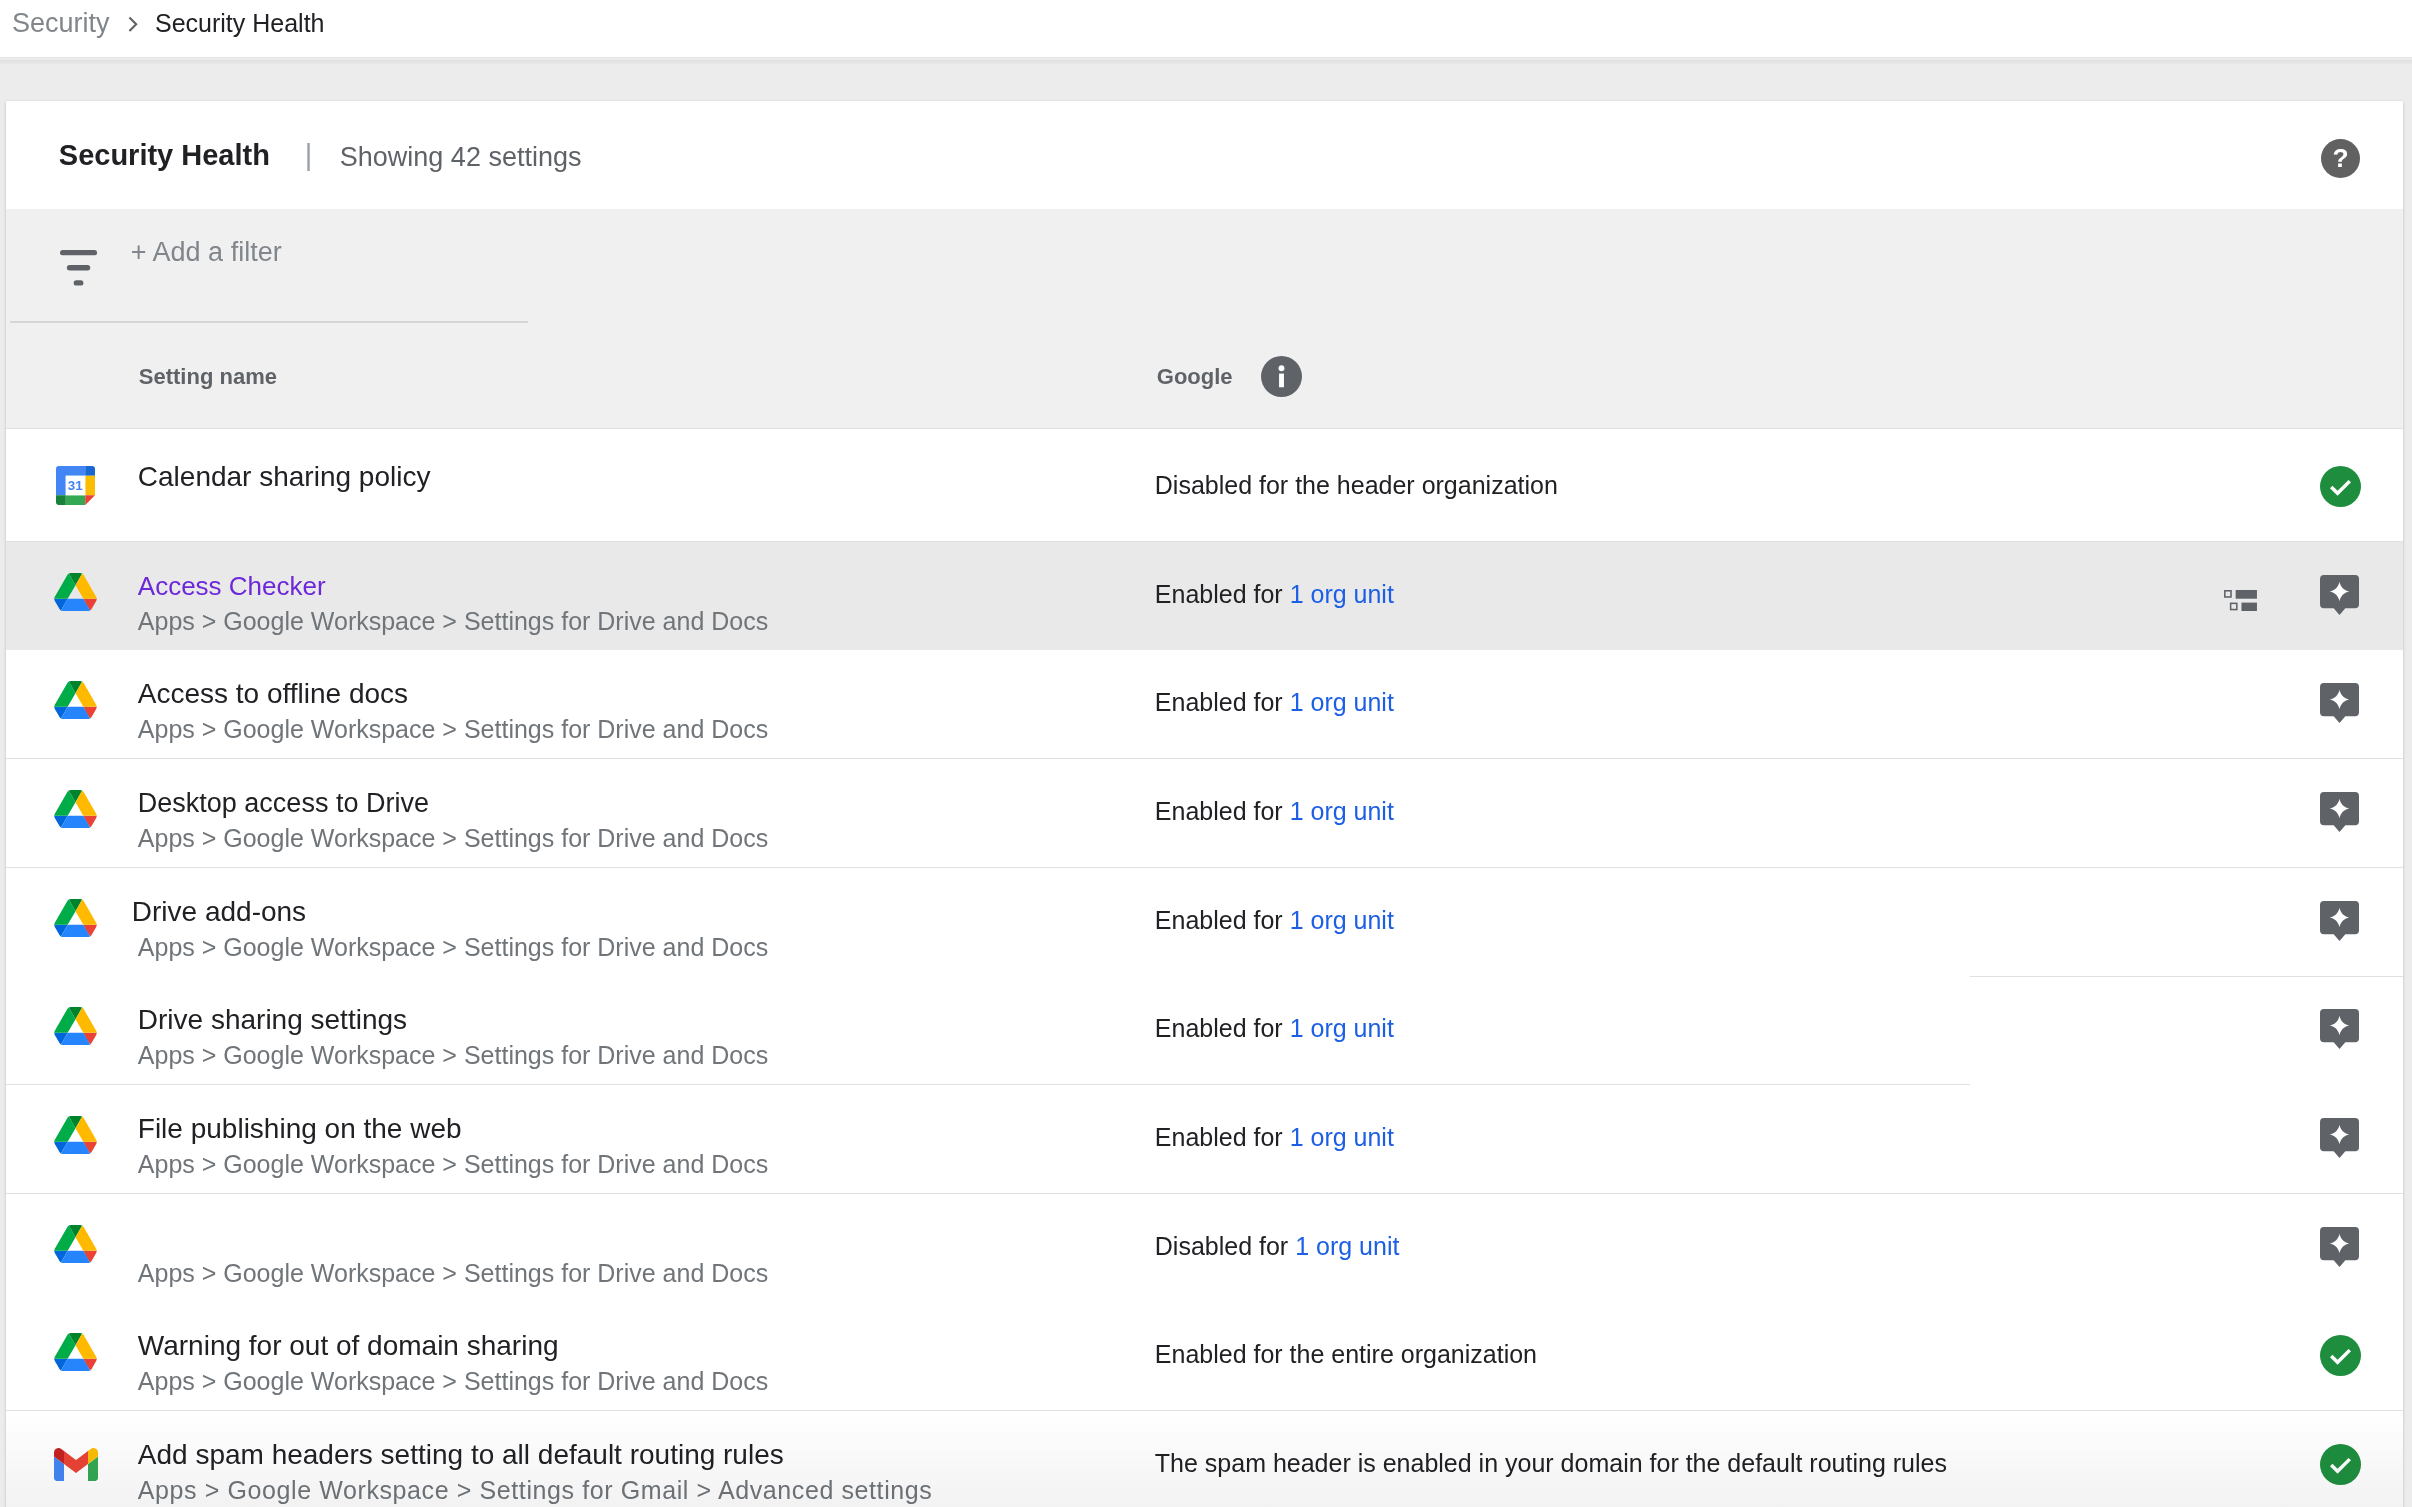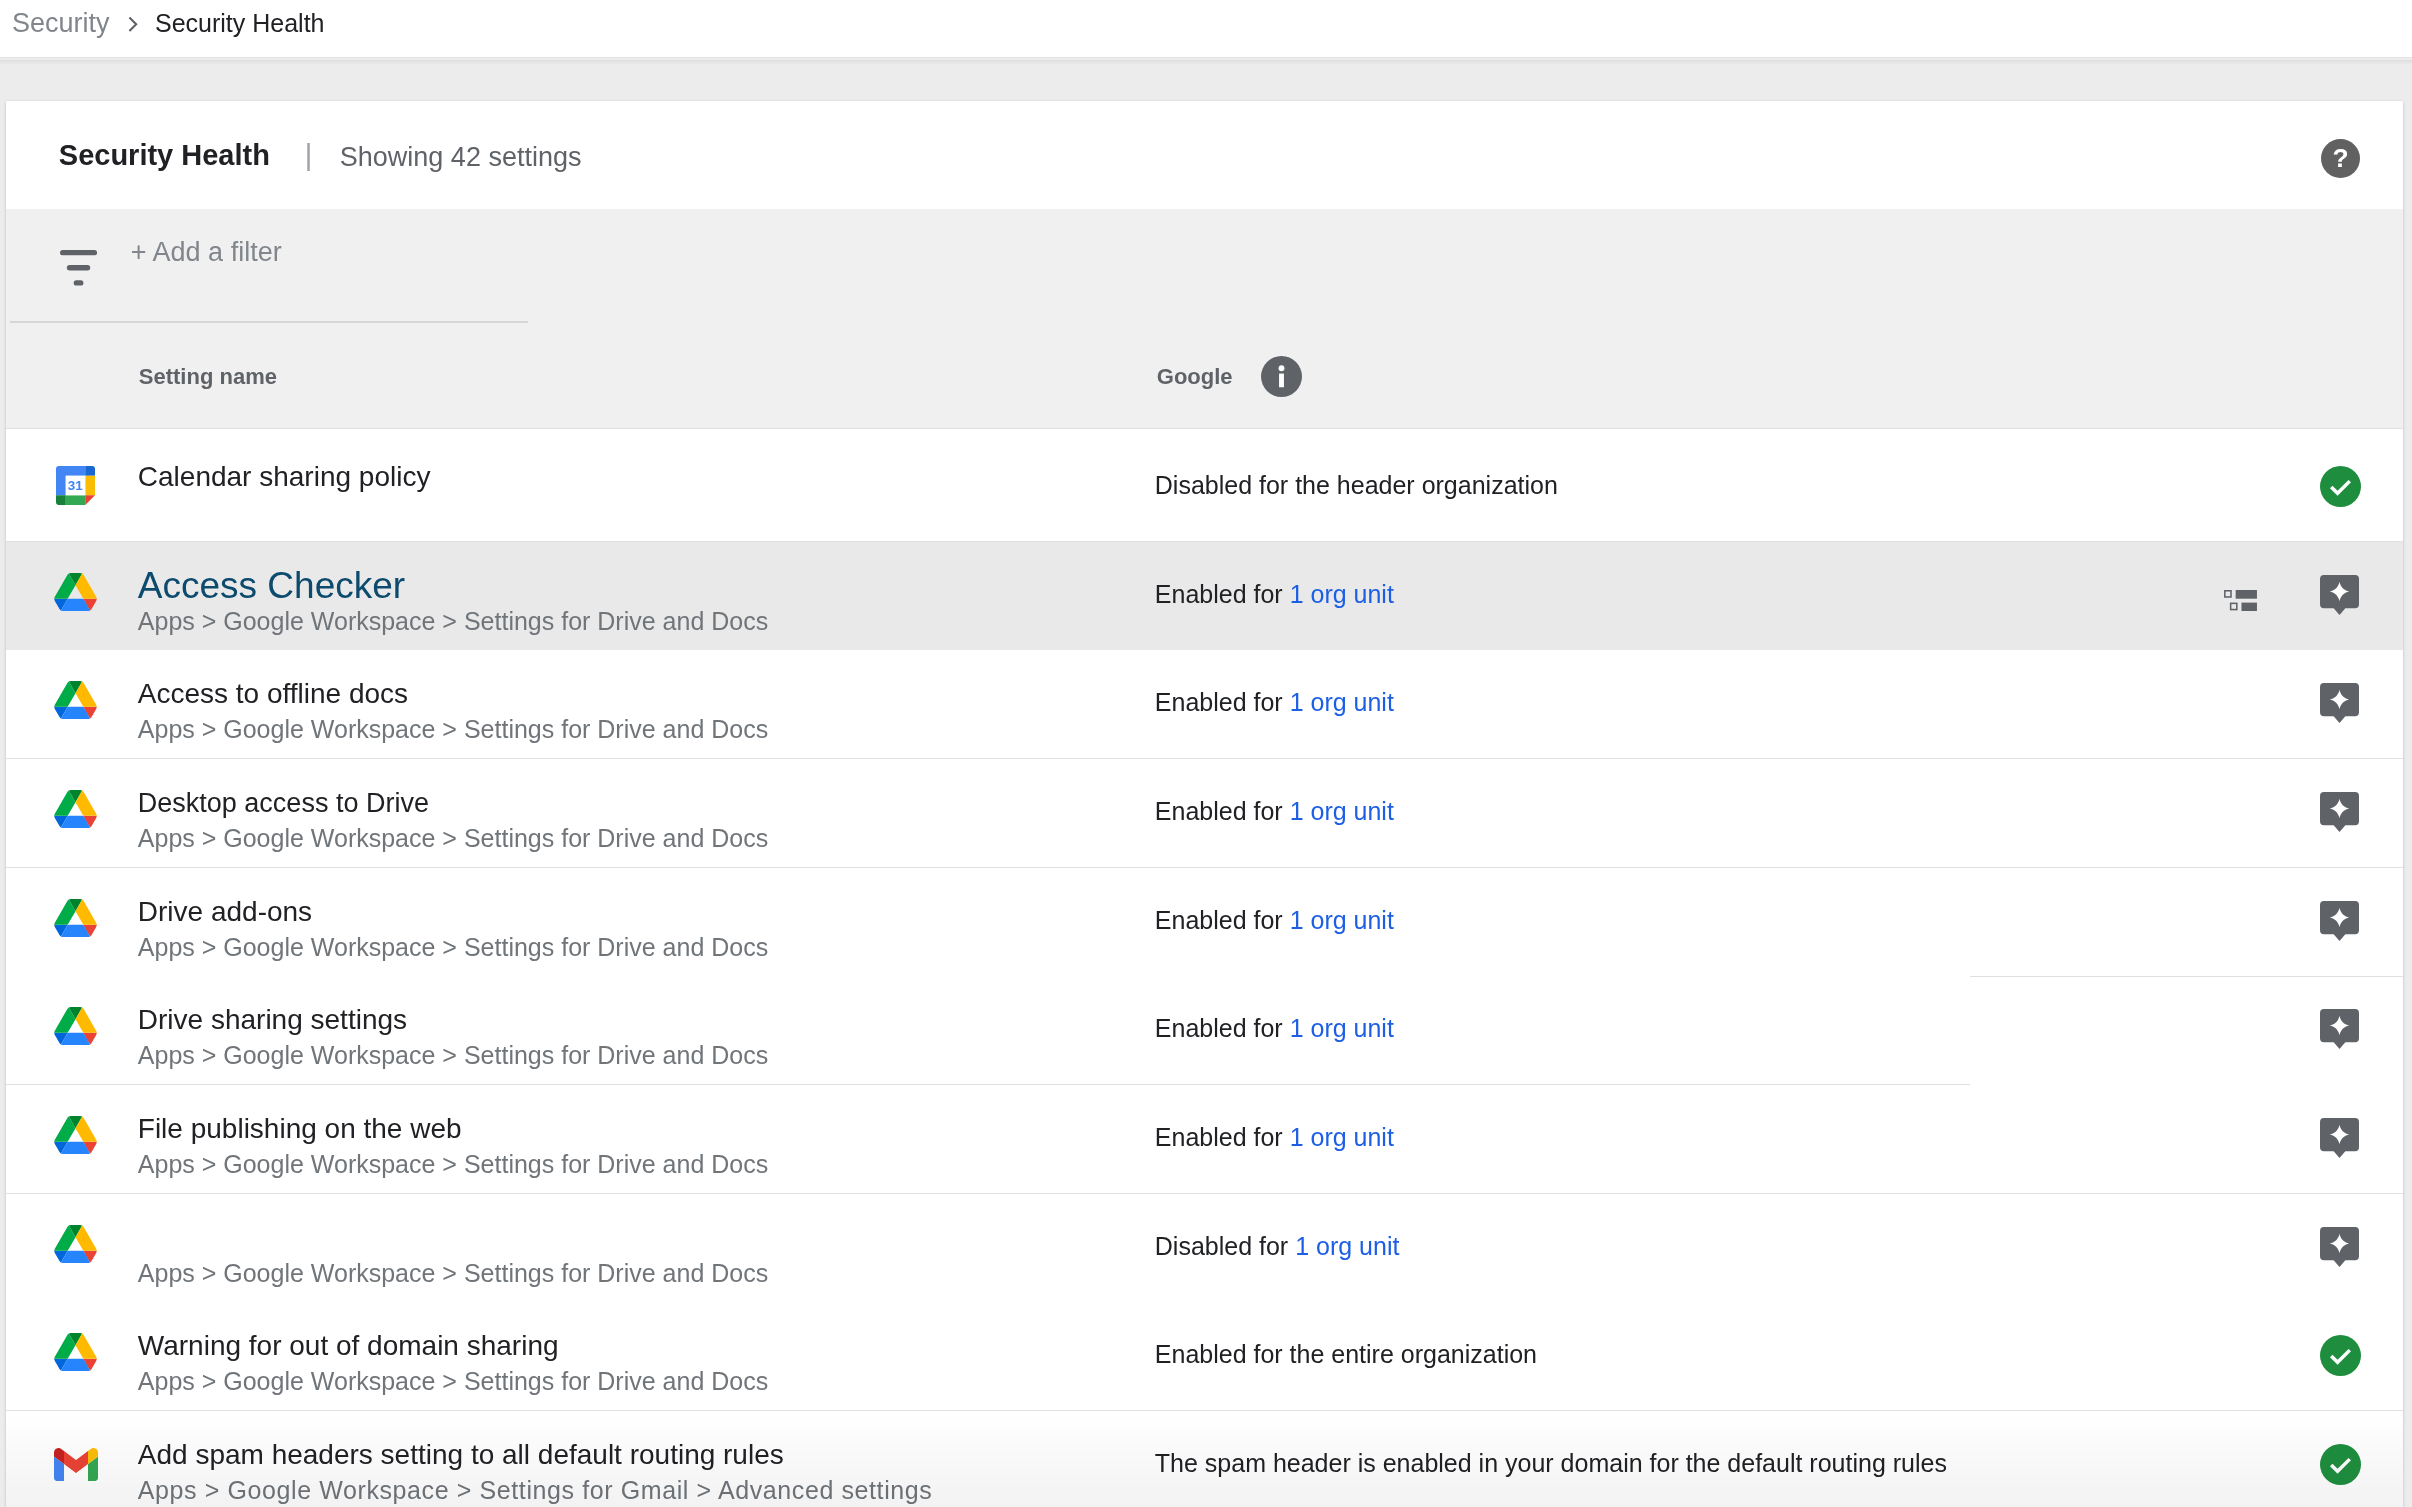--- a/index.html
+++ b/index.html
@@ -68,21 +68,21 @@
 </div>
 <div class="abs" style="left:0;top:441px;width:2397px;height:109px;background:#e9e9e9;border-bottom:1.9px solid #d7d7d7">
 <div class="abs" style="left:48px;top:31px;width:45px;height:41px"><svg width="43" height="38" viewBox="0 0 87.3 78">
 <path fill="#0066da" d="m6.6 66.85 3.85 6.65c.8 1.4 1.95 2.5 3.3 3.3l13.75-23.8h-27.5c0 1.55.4 3.1 1.2 4.5z"></path>
 <path fill="#00ac47" d="m43.65 25-13.75-23.8c-1.35.8-2.5 1.9-3.3 3.3l-25.4 44a9.06 9.06 0 0 0 -1.2 4.5h27.5z"></path>
 <path fill="#ea4335" d="m73.55 76.8c1.35-.8 2.5-1.9 3.3-3.3l1.6-2.75 7.65-13.25c.8-1.4 1.2-2.95 1.2-4.5h-27.502l5.852 11.5z"></path>
 <path fill="#00832d" d="m43.65 25 13.75-23.8c-1.35-.8-2.9-1.2-4.5-1.2h-18.5c-1.6 0-3.15.45-4.5 1.2z"></path>
 <path fill="#2684fc" d="m59.8 53h-32.3l-13.75 23.8c1.35.8 2.9 1.2 4.5 1.2h50.8c1.6 0 3.15-.45 4.5-1.2z"></path>
 <path fill="#ffba00" d="m73.4 26.5-12.7-22c-.8-1.4-1.95-2.5-3.3-3.3l-13.75 23.8 16.15 28h27.45c0-1.55-.4-3.1-1.2-4.5z"></path>
 </svg></div>
-<div class="abs" style="left:132px;top:28px;font-size:37px;line-height:32px;color:#0c4a6e">Access Checker</div>
+<div class="abs" style="left:132px;top:28px;font-size:26px;line-height:32px;color:#6d28d9">Access Checker</div>
 <div class="abs" style="left:132px;top:66px;font-size:25px;line-height:27px;letter-spacing:0px;color:#70757a">Apps &gt; Google Workspace &gt; Settings for Drive and Docs</div>
 <div class="abs" style="left:1149px;top:38px;font-size:25px;line-height:29px;color:#202124">Enabled for <span style="color:#1c5fe5">1 org unit</span></div>
 <div class="abs" style="left:2218px;top:48px"><svg width="33" height="21.3" viewBox="0 0 34 22">
 <rect x="0.8" y="0.8" width="6.4" height="6.4" fill="none" stroke="#5f6368" stroke-width="1.6"></rect>
 <rect x="12" y="0" width="22" height="9" fill="#5f6368"></rect>
 <rect x="6.8" y="13.8" width="6.4" height="6.4" fill="none" stroke="#5f6368" stroke-width="1.6"></rect>
 <rect x="18" y="13" width="16" height="9" fill="#5f6368"></rect>
 </svg></div>
 <div class="abs" style="left:2314px;top:33px"><svg width="39" height="40" viewBox="0 0 40 41">
 <path fill="#5f6368" d="M4 0h32a4 4 0 0 1 4 4v26a4 4 0 0 1-4 4H26l-6 7-6-7H4a4 4 0 0 1-4-4V4a4 4 0 0 1 4-4z"></path>
@@ -125,21 +125,21 @@
 </div>
 <div class="abs" style="left:0;top:767px;width:2397px;height:109px;background:#fff;border-bottom:1.9px solid #e0e0e0">
 <div class="abs" style="left:48px;top:31px;width:45px;height:41px"><svg width="43" height="38" viewBox="0 0 87.3 78">
 <path fill="#0066da" d="m6.6 66.85 3.85 6.65c.8 1.4 1.95 2.5 3.3 3.3l13.75-23.8h-27.5c0 1.55.4 3.1 1.2 4.5z"></path>
 <path fill="#00ac47" d="m43.65 25-13.75-23.8c-1.35.8-2.5 1.9-3.3 3.3l-25.4 44a9.06 9.06 0 0 0 -1.2 4.5h27.5z"></path>
 <path fill="#ea4335" d="m73.55 76.8c1.35-.8 2.5-1.9 3.3-3.3l1.6-2.75 7.65-13.25c.8-1.4 1.2-2.95 1.2-4.5h-27.502l5.852 11.5z"></path>
 <path fill="#00832d" d="m43.65 25 13.75-23.8c-1.35-.8-2.9-1.2-4.5-1.2h-18.5c-1.6 0-3.15.45-4.5 1.2z"></path>
 <path fill="#2684fc" d="m59.8 53h-32.3l-13.75 23.8c1.35.8 2.9 1.2 4.5 1.2h50.8c1.6 0 3.15-.45 4.5-1.2z"></path>
 <path fill="#ffba00" d="m73.4 26.5-12.7-22c-.8-1.4-1.95-2.5-3.3-3.3l-13.75 23.8 16.15 28h27.45c0-1.55-.4-3.1-1.2-4.5z"></path>
 </svg></div>
-<div class="abs" style="left:132px;top:28px;font-size:28px;line-height:32px;color:#202124">Drive add-ons</div>
+<div class="abs" style="left:126px;top:28px;font-size:28px;line-height:32px;color:#202124">Drive add-ons</div>
 <div class="abs" style="left:132px;top:66px;font-size:25px;line-height:27px;letter-spacing:0px;color:#70757a">Apps &gt; Google Workspace &gt; Settings for Drive and Docs</div>
 <div class="abs" style="left:1149px;top:38px;font-size:25px;line-height:29px;color:#202124">Enabled for <span style="color:#1c5fe5">1 org unit</span></div>
 <div class="abs" style="left:2314px;top:33px"><svg width="39" height="40" viewBox="0 0 40 41">
 <path fill="#5f6368" d="M4 0h32a4 4 0 0 1 4 4v26a4 4 0 0 1-4 4H26l-6 7-6-7H4a4 4 0 0 1-4-4V4a4 4 0 0 1 4-4z"></path>
 <path fill="#fff" d="M20 7c1.1 5.4 4.5 8.9 10 10-5.5 1.1-8.9 4.6-10 10-1.1-5.4-4.5-8.9-10-10 5.5-1.1 8.9-4.6 10-10z"></path>
 </svg></div>
 </div>
 <div class="abs" style="left:0;top:875px;width:1964px;height:109px;background:#fff;border-bottom:1.9px solid #e0e0e0">
 <div class="abs" style="left:48px;top:31px;width:45px;height:41px"><svg width="43" height="38" viewBox="0 0 87.3 78">
 <path fill="#0066da" d="m6.6 66.85 3.85 6.65c.8 1.4 1.95 2.5 3.3 3.3l13.75-23.8h-27.5c0 1.55.4 3.1 1.2 4.5z"></path>

